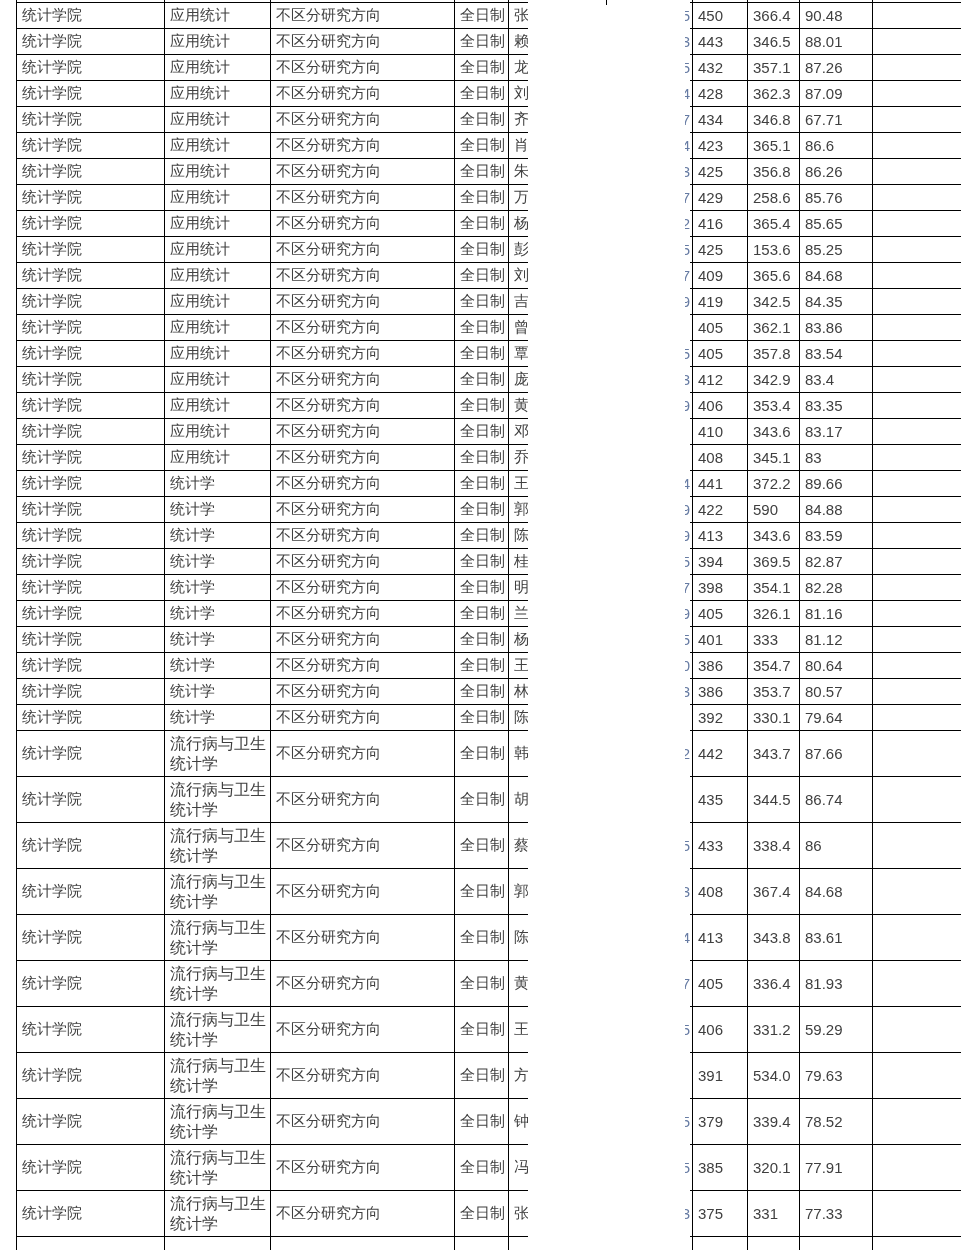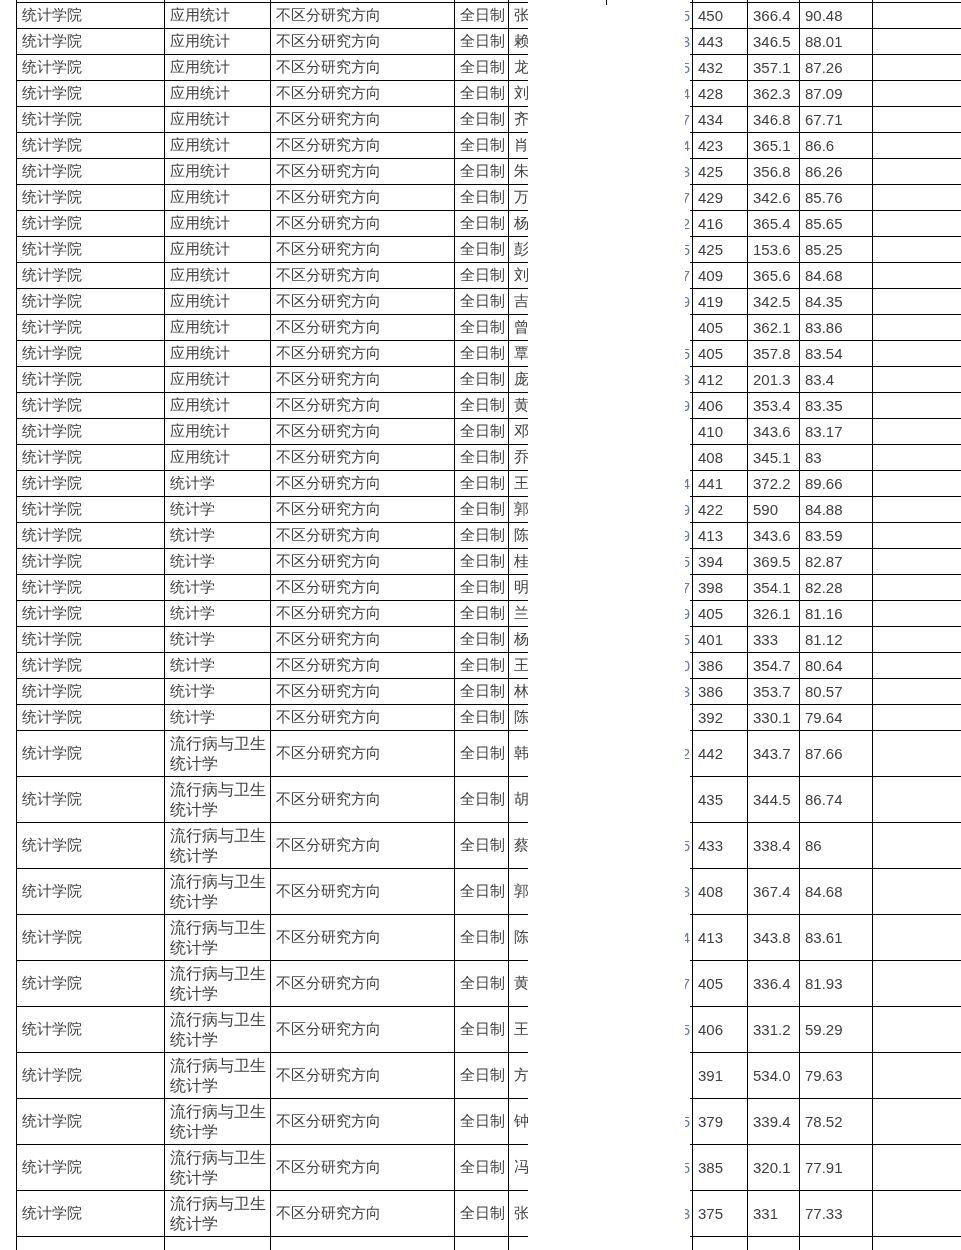--- a/index.html
+++ b/index.html
@@ -178,21 +178,21 @@
           <td>86.26</td>
           <td></td>
         </tr>
         <tr>
           <td>统计学院</td>
           <td class="major">应用统计</td>
           <td>不区分研究方向</td>
           <td>全日制</td>
           <td class="name-cell"><span>万宇</span><span class="frag">7</span></td>
           <td>429</td>
-          <td>342.6</td>
+          <td>258.6</td>
           <td>85.76</td>
           <td></td>
         </tr>
         <tr>
           <td>统计学院</td>
           <td class="major">应用统计</td>
           <td>不区分研究方向</td>
           <td>全日制</td>
           <td class="name-cell"><span>杨宇</span><span class="frag">2</span></td>
           <td>416</td>
@@ -255,21 +255,21 @@
           <td>83.54</td>
           <td></td>
         </tr>
         <tr>
           <td>统计学院</td>
           <td class="major">应用统计</td>
           <td>不区分研究方向</td>
           <td>全日制</td>
           <td class="name-cell"><span>庞彩</span><span class="frag">3</span></td>
           <td>412</td>
-          <td>201.3</td>
+          <td>342.9</td>
           <td>83.4</td>
           <td></td>
         </tr>
         <tr>
           <td>统计学院</td>
           <td class="major">应用统计</td>
           <td>不区分研究方向</td>
           <td>全日制</td>
           <td class="name-cell"><span>黄振</span><span class="frag">9</span></td>
           <td>406</td>

